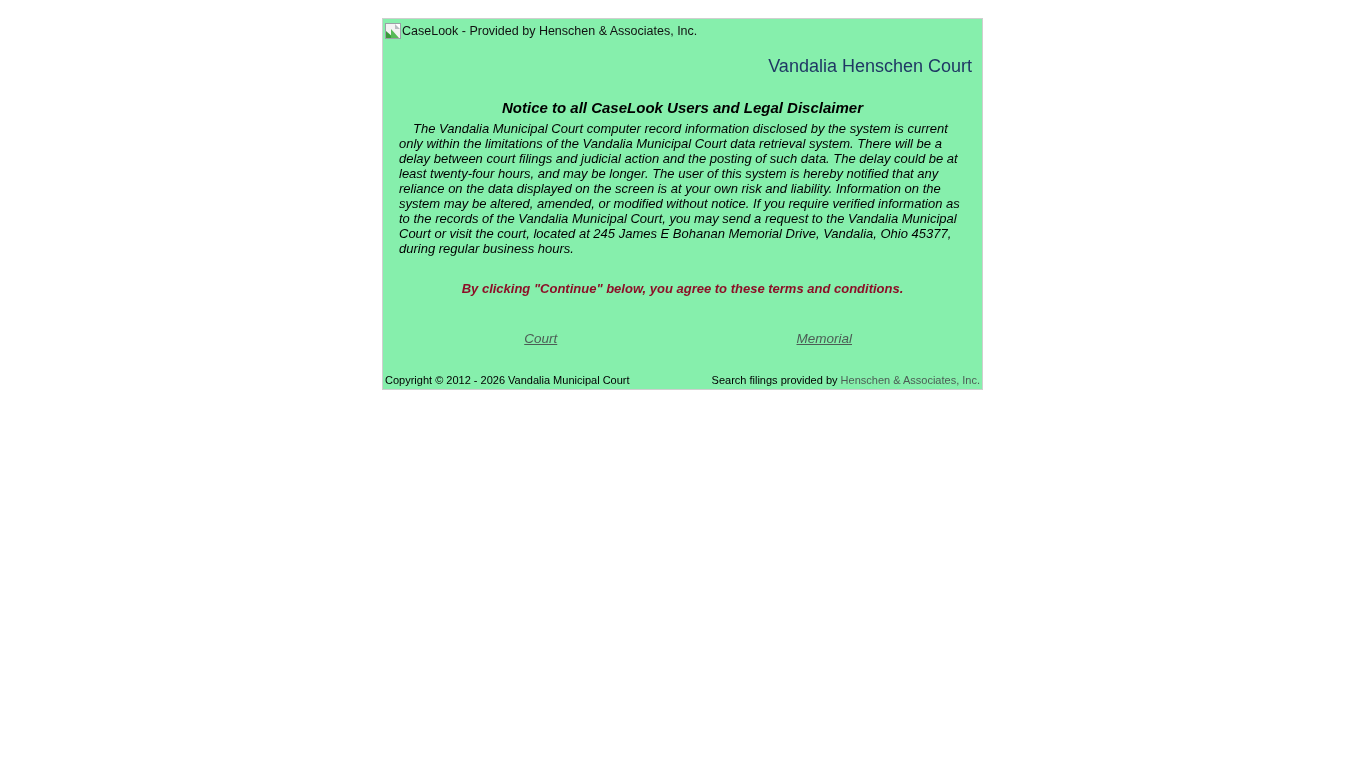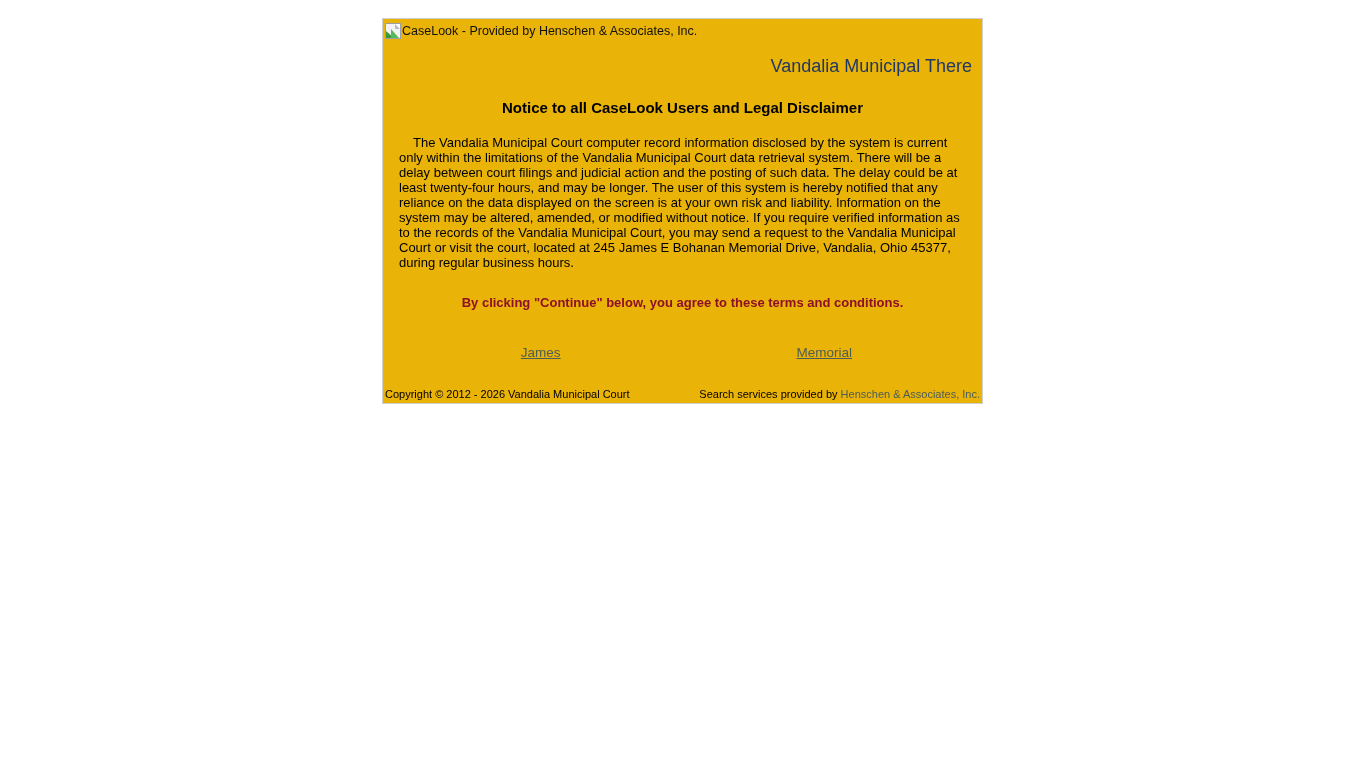--- a/index.html
+++ b/index.html
@@ -19,21 +19,21 @@
 
   .page-wrap {
     position: absolute;
     left: 382px;
     top: 18px;
     width: 600px;
   }
 
   .content-box {
     border: 1px solid #cfcfcf;
-    background: #eab308;
+    background: #86efac;
     box-sizing: border-box;
     width: 601px;
     padding: 0;
   }
 
   
   .header {
     padding: 4px 4px 0 2px;
   }
 
@@ -91,37 +91,38 @@
     font-size: 18px;
     color: #1f3864;
     font-family: "Liberation Sans", sans-serif;
     padding: 12px 6px 0 0;
     line-height: 22px;
   }
 
   
   .main {
     padding: 0 16px 0 16px;
+    font-style: italic;
   }
 
   .notice-title {
     text-align: center;
     font-size: 15px;
     font-weight: bold;
     color: #000000;
     margin: 22px 0 0 0;
     line-height: 18px;
   }
 
   .para {
     font-size: 13px;
     line-height: 15px;
     color: #000000;
     text-indent: 14px;
-    margin: 18px 0 0 0;
+    margin: 4px 0 0 0;
     text-align: left;
   }
   .para.second {
     margin-top: 16px;
   }
 
   .agree-line {
     text-align: center;
     color: #8c1028;
     font-weight: bold;
@@ -179,42 +180,42 @@
 
     <div class="header">
       <div class="logo-row">
         <span class="broken-img">
           <span class="corner"></span>
           <span class="tear-a"></span>
           <span class="tear-b"></span>
         </span>
         <span class="alt-text">CaseLook - Provided by Henschen &amp; Associates, Inc.</span>
       </div>
-      <div class="court-name">Vandalia Municipal There</div>
+      <div class="court-name">Vandalia Henschen Court</div>
     </div>
 
     <div class="main">
       <h1 class="notice-title">Notice to all CaseLook Users and Legal Disclaimer</h1>
 
       <p class="para">The Vandalia Municipal Court computer record information disclosed by the system is current only within the limitations of the Vandalia Municipal Court data retrieval system. There will be a delay between court filings and judicial action and the posting of such data. The delay could be at least twenty-four hours, and may be longer. The user of this system is hereby notified that any reliance on the data displayed on the screen is at your own risk and liability. Information on the system may be altered, amended, or modified without notice. If you require verified information as to the records of the Vandalia Municipal Court, you may send a request to the Vandalia Municipal Court or visit the court, located at 245 James E Bohanan Memorial Drive, Vandalia, Ohio 45377, during regular business hours.</p>
 
 
       <p class="agree-line">By clicking "Continue" below, you agree to these terms and conditions.</p>
 
       <div class="actions">
         <div class="action-cell">
-          <a class="action-link">James</a>
+          <a class="action-link">Court</a>
         </div>
         <div class="action-cell">
           <a class="action-link">Memorial</a>
         </div>
       </div>
     </div>
 
     <div class="footer">
       <div class="footer-left">Copyright © 2012 - 2026 Vandalia Municipal Court</div>
       <div class="footer-right">
-        <span>Search services provided by </span><a class="footer-link">Henschen &amp; Associates, Inc.</a>
+        <span>Search filings provided by </span><a class="footer-link">Henschen &amp; Associates, Inc.</a>
       </div>
     </div>
 
   </div>
 </div>
 
 </body></html>

